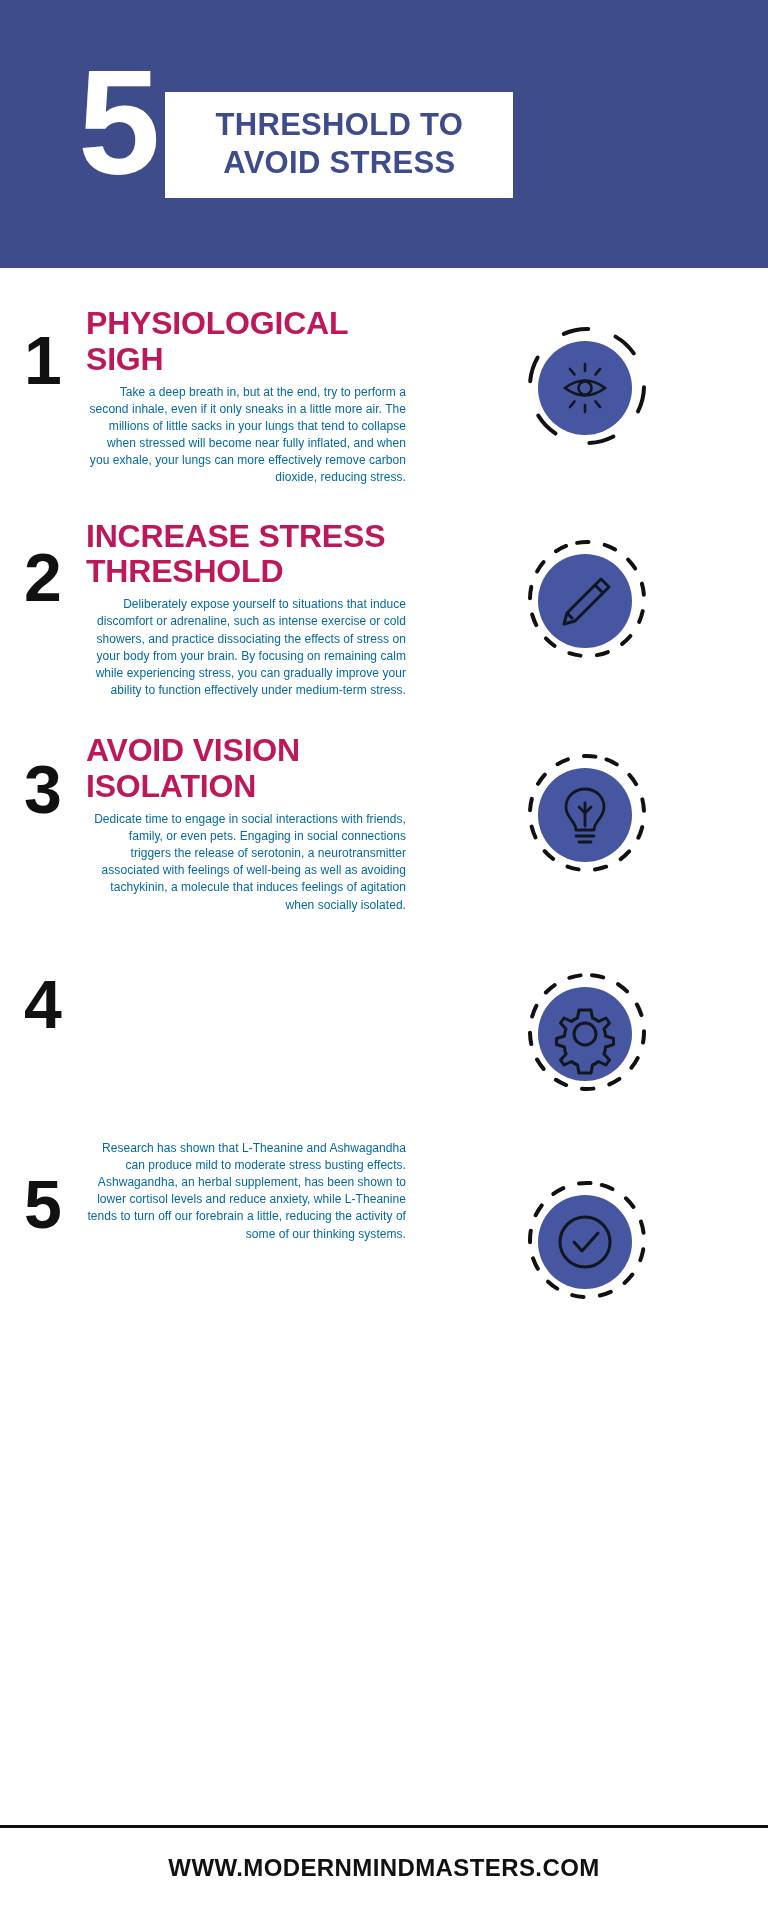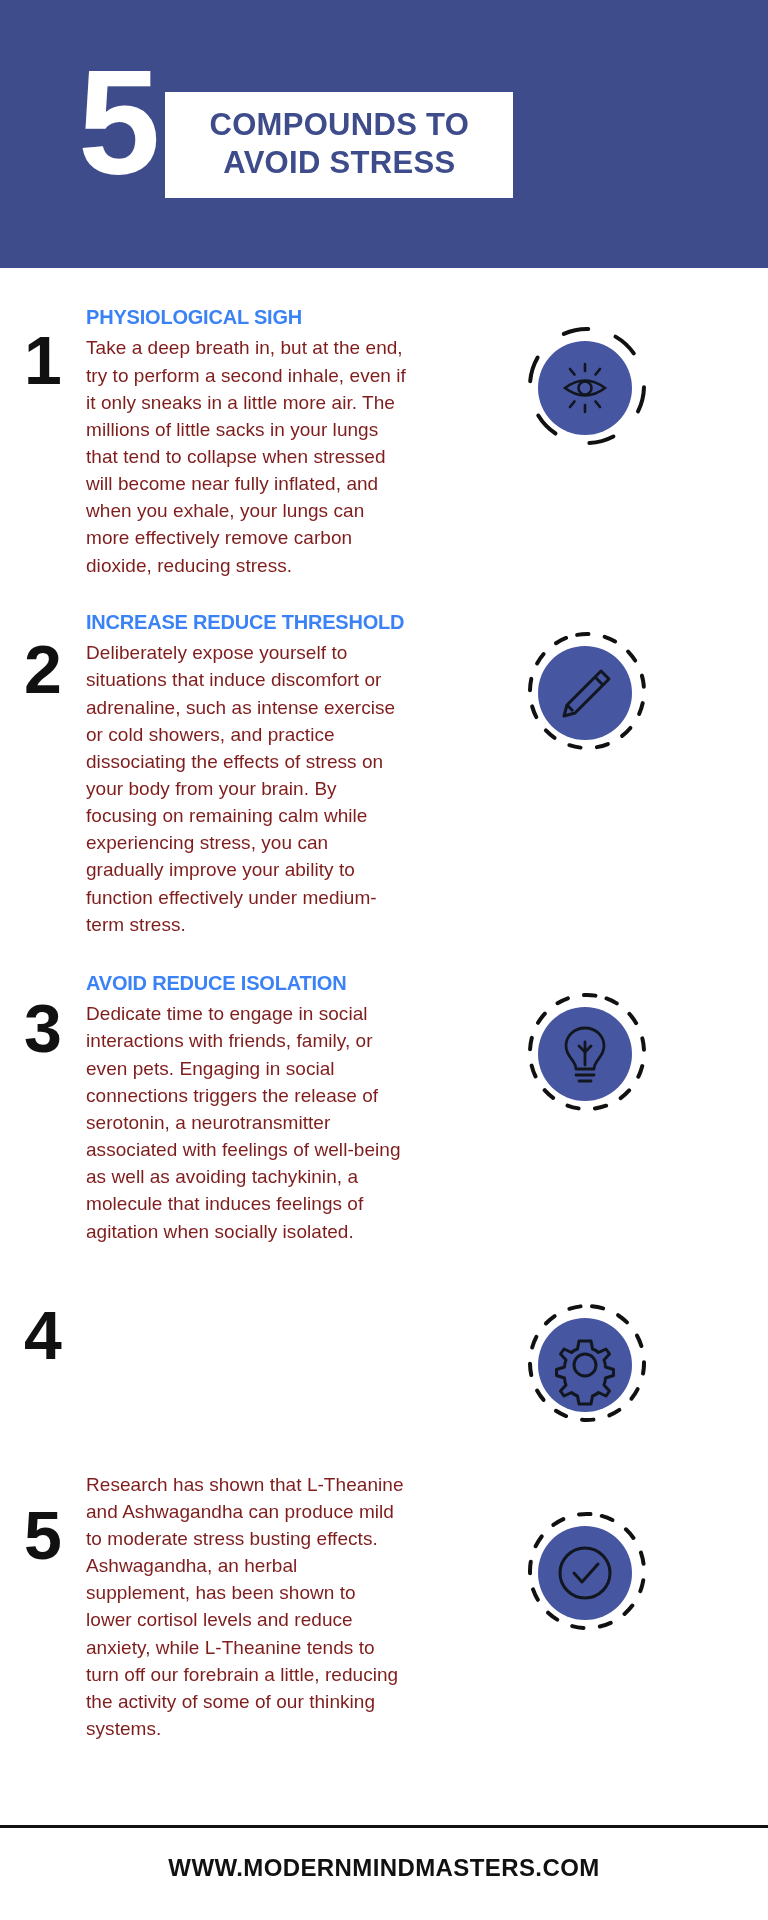--- a/index.html
+++ b/index.html
@@ -64,32 +64,33 @@
     color:#111111;
     line-height:1;
     font-family:"Liberation Sans", sans-serif;
   }
   .body-col {
     flex:0 0 320px;
     width:320px;
     padding-top:4px;
   }
   .sec-title {
-    font-size:20px;
-    font-weight:bold;
-    color:#3b82f6;
+    font-size:32px;
+    font-weight:bold;
+    color:#be185d;
     line-height:1.12;
     letter-spacing:-0.2px;
     margin-bottom:6px;
   }
   .sec-text {
-    font-size:19px;
-    color:#7f1d1d;
+    font-size:12px;
+    color:#0369a1;
     line-height:1.43;
     letter-spacing:0.05px;
+    text-align:right;
   }
   .icon-col {
     flex:1;
     display:flex;
     justify-content:center;
     padding-top:14px;
   }
   .icon-wrap {
     position:relative;
     width:140px; height:140px;
@@ -116,21 +117,21 @@
     letter-spacing:0.4px;
   }
 </style>
 </head>
 <body>
 
 <div class="header">
   <div class="header-inner">
     <div class="big-five">5</div>
     <div class="title-box">
-      <div class="title-line">COMPOUNDS TO</div>
+      <div class="title-line">THRESHOLD TO</div>
       <div class="title-line">AVOID STRESS</div>
     </div>
   </div>
 </div>
 
 <div class="sections">
 
   <div class="section" style="margin-top:34px;">
     <div class="num" style="padding-top:24px;">1</div>
     <div class="body-col">
@@ -153,42 +154,42 @@
             <path d="M83 91 l-4.5 -5.5"></path>
           </g>
         </svg>
       </div>
     </div>
   </div>
 
   <div class="section" style="margin-top:28px;">
     <div class="num" style="padding-top:28px;">2</div>
     <div class="body-col">
-      <div class="sec-title">INCREASE REDUCE THRESHOLD</div>
+      <div class="sec-title">INCREASE STRESS THRESHOLD</div>
       <div class="sec-text">Deliberately expose yourself to situations that induce discomfort or adrenaline, such as intense exercise or cold showers, and practice dissociating the effects of stress on your body from your brain. By focusing on remaining calm while experiencing stress, you can gradually improve your ability to function effectively under medium-term stress.</div>
     </div>
     <div class="icon-col">
       <div class="icon-wrap">
         <svg width="140" height="140" viewBox="0 0 140 140">
           <circle cx="70" cy="70" r="57" fill="none" stroke="#111111" stroke-width="4" stroke-linecap="round" pathLength="100" stroke-dasharray="3.2 4.6" transform="rotate(-100 70 70)"></circle>
           <circle cx="68" cy="72" r="47" fill="#4656A0"></circle>
           <g stroke="#12161f" stroke-width="3" fill="none" stroke-linejoin="round">
             <path d="M84 50 l8 8 -34 34 -11 3 3 -11 z"></path>
             <path d="M78 56 l8 8"></path>
             <path d="M50 84 l6 6"></path>
           </g>
         </svg>
       </div>
     </div>
   </div>
 
   <div class="section" style="margin-top:30px;">
     <div class="num" style="padding-top:26px;">3</div>
     <div class="body-col">
-      <div class="sec-title">AVOID REDUCE ISOLATION</div>
+      <div class="sec-title">AVOID VISION ISOLATION</div>
       <div class="sec-text">Dedicate time to engage in social interactions with friends, family, or even pets. Engaging in social connections triggers the release of serotonin, a neurotransmitter associated with feelings of well-being as well as avoiding tachykinin, a molecule that induces feelings of agitation when socially isolated.</div>
     </div>
     <div class="icon-col">
       <div class="icon-wrap">
         <svg width="140" height="140" viewBox="0 0 140 140">
           <circle cx="70" cy="70" r="57" fill="none" stroke="#111111" stroke-width="4" stroke-linecap="round" pathLength="100" stroke-dasharray="3.2 4.6" transform="rotate(-70 70 70)"></circle>
           <circle cx="68" cy="72" r="47" fill="#4656A0"></circle>
           <g stroke="#12161f" stroke-width="2.8" fill="none" stroke-linecap="round" stroke-linejoin="round">
             <path d="M68 46 c-11 0 -19 8 -19 18 c0 7 4 11 7 15 c2 3 3 5 3 8 h18 c0 -3 1 -5 3 -8 c3 -4 7 -8 7 -15 c0 -10 -8 -18 -19 -18 z"></path>
             <path d="M59 93 h18"></path>

